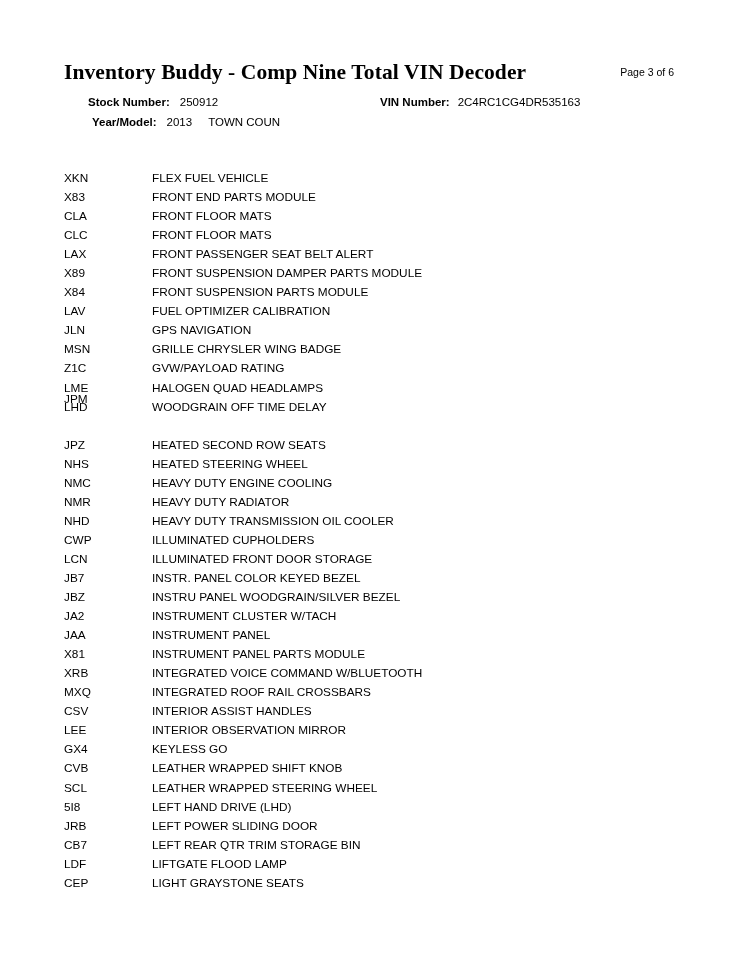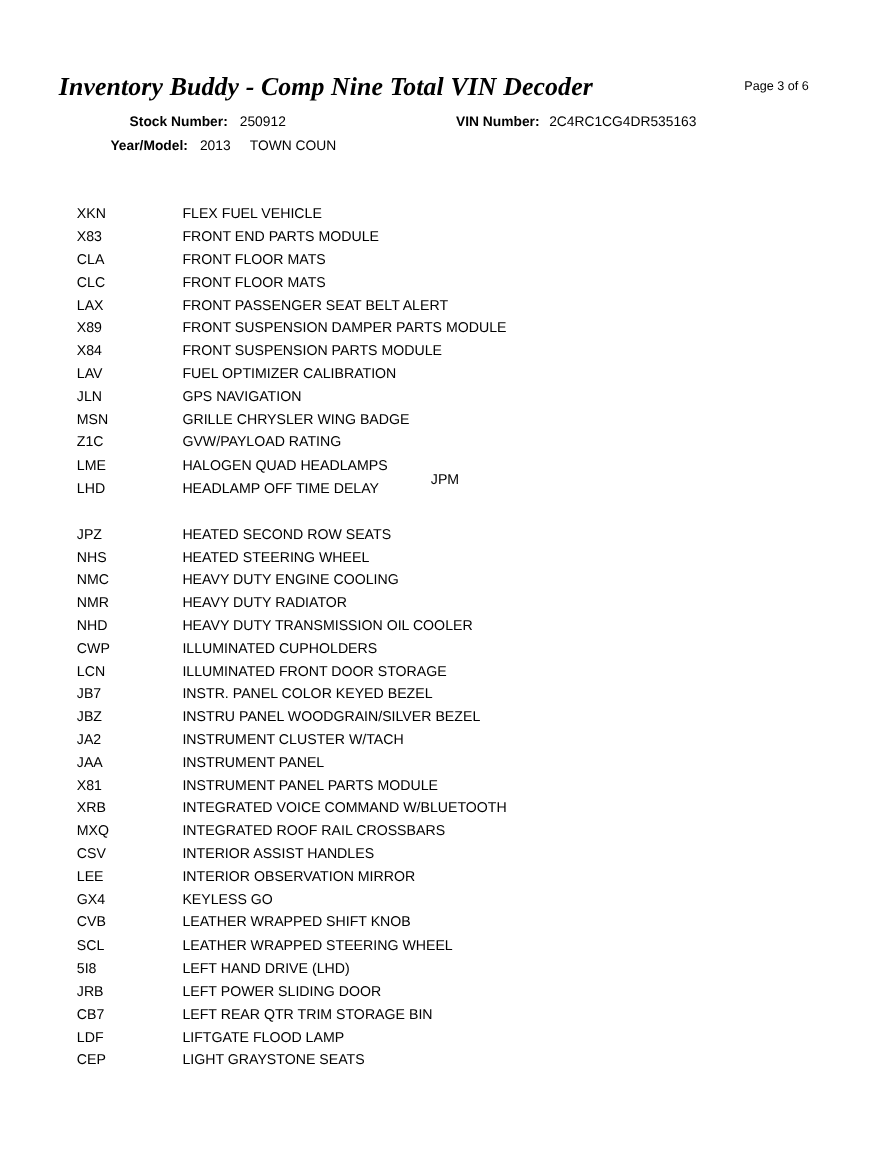--- a/index.html
+++ b/index.html
@@ -22,25 +22,24 @@
     box-sizing: border-box;
     padding: 0;
   }
   .header {
     position: relative;
     margin-top: 60px;
     height: 34px;
   }
   .title {
     position: absolute;
-    left: 49px;
+    left: 64px;
     top: 0;
     font-family: "Liberation Serif", serif;
     font-weight: bold;
-    font-style: italic;
     font-size: 21.5px;
     letter-spacing: 0.1px;
     white-space: nowrap;
   }
   .page-indicator {
     position: absolute;
     right: 68px;
     top: 6px;
     font-size: 10.5px;
     font-family: "Liberation Sans", sans-serif;
@@ -54,21 +53,21 @@
   }
   .meta-label {
     font-weight: bold;
     font-family: "Liberation Sans", sans-serif;
   }
   .meta-value {
     font-family: "Liberation Sans", sans-serif;
   }
   .meta-row1-stock {
     position: absolute;
-    left: 108px;
+    left: 88px;
     top: 0;
     white-space: nowrap;
   }
   .meta-row1-stock .meta-value { margin-left: 10px; }
   .meta-row1-vin {
     position: absolute;
     left: 380px;
     top: 0;
     white-space: nowrap;
   }
@@ -84,21 +83,20 @@
 
   .codes {
     margin-top: 8px;
     padding-left: 64px;
   }
   .code-row {
     display: flex;
     align-items: baseline;
     height: 19.05px;
     font-size: 11.8px;
-    justify-content: center;
   }
   .code-key {
     width: 88px;
     flex: 0 0 88px;
     font-family: "Liberation Sans", sans-serif;
     white-space: nowrap;
   }
   .code-desc {
     flex: 1 1 auto;
     font-family: "Liberation Sans", sans-serif;
@@ -172,21 +170,21 @@
       <div class="code-row">
         <div class="code-key">Z1C</div>
         <div class="code-desc">GVW/PAYLOAD RATING</div>
       </div>
       <div class="code-row">
         <div class="code-key">LME</div>
         <div class="code-desc">HALOGEN QUAD HEADLAMPS</div>
       </div>
       <div class="code-row">
         <div class="code-key">LHD</div>
-        <div class="code-desc">HEADLAMP OFF TIME DELAY</div>
+        <div class="code-desc">WOODGRAIN OFF TIME DELAY</div>
       </div>
       <div class="code-row">
         <div class="code-key">JPM</div>
       </div>
       <div class="code-row">
         <div class="code-key">JPZ</div>
         <div class="code-desc">HEATED SECOND ROW SEATS</div>
       </div>
       <div class="code-row">
         <div class="code-key">NHS</div>

